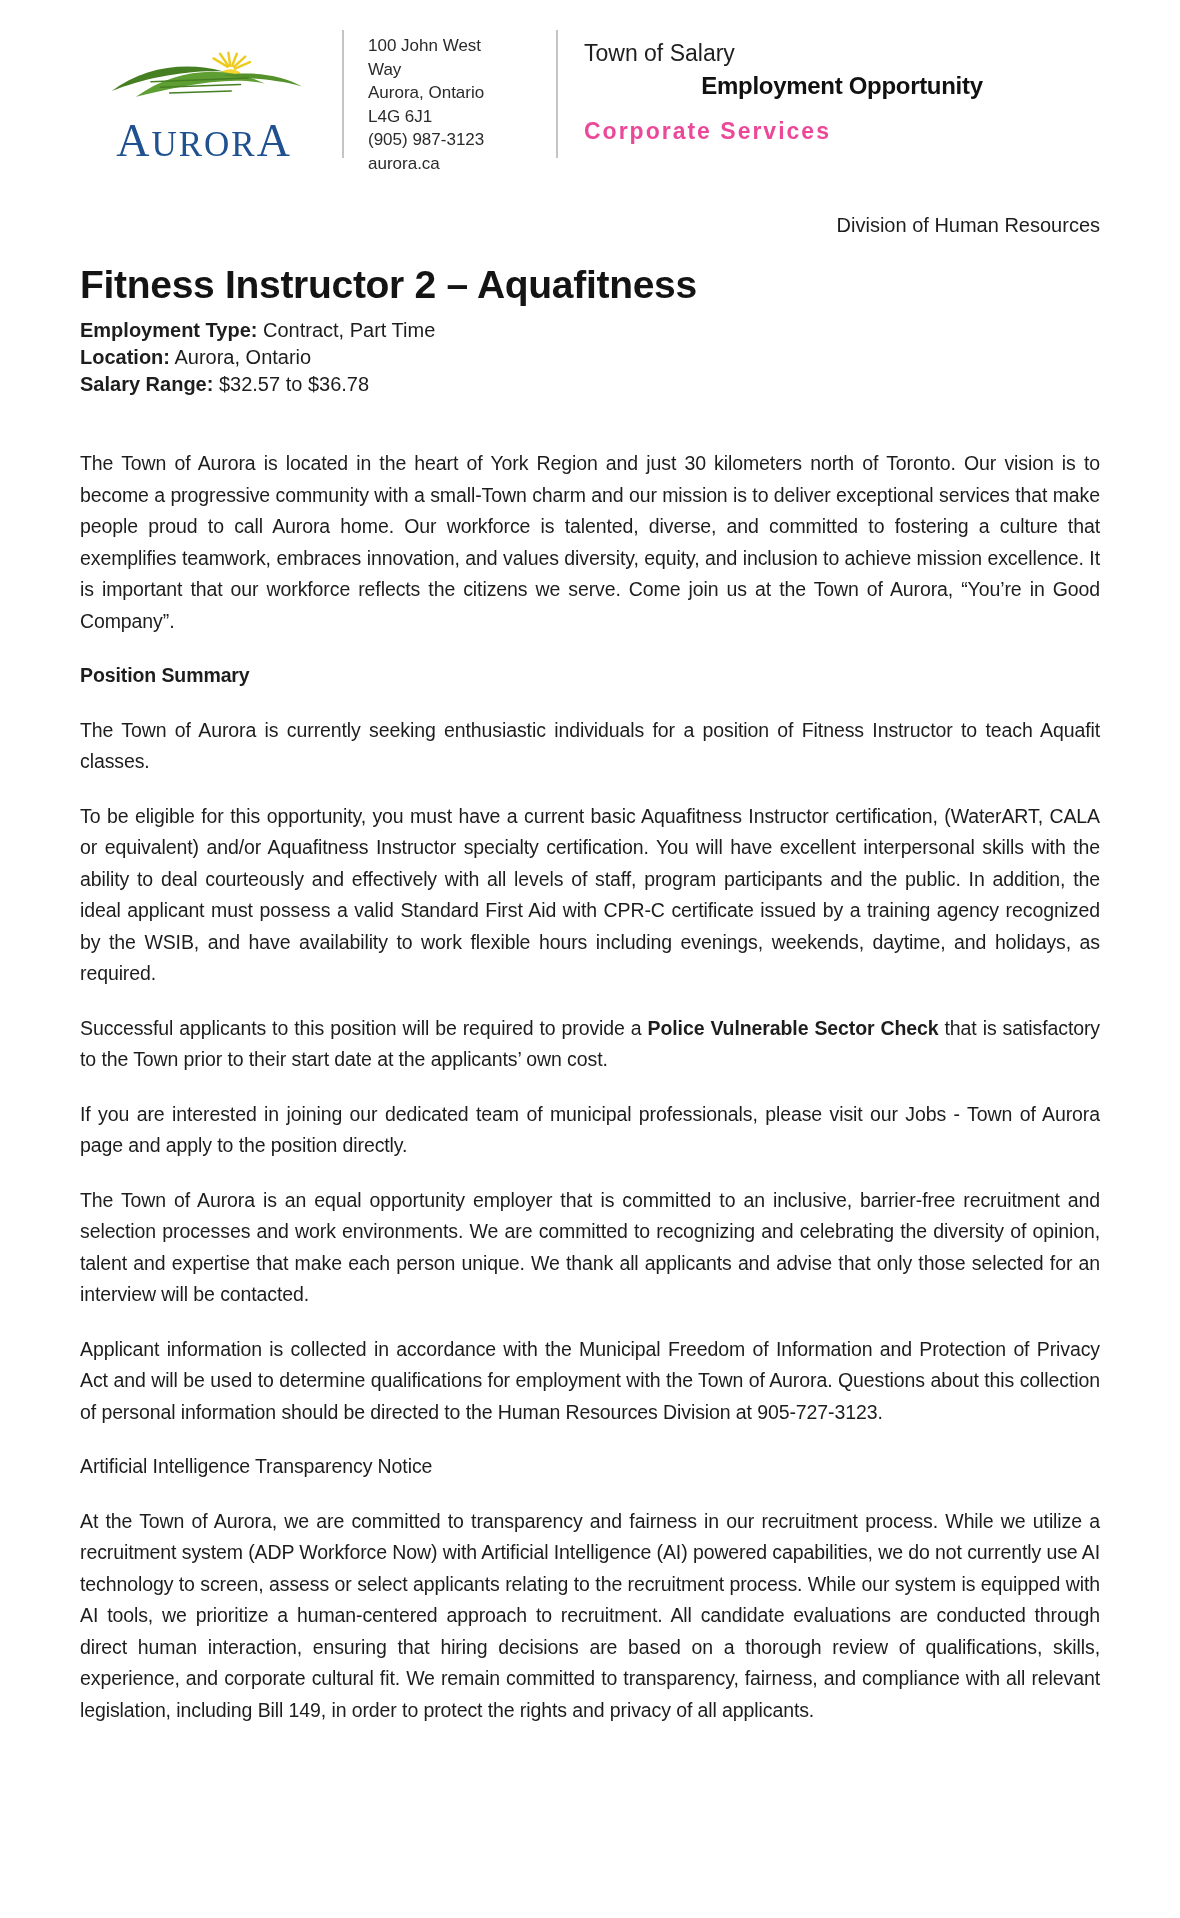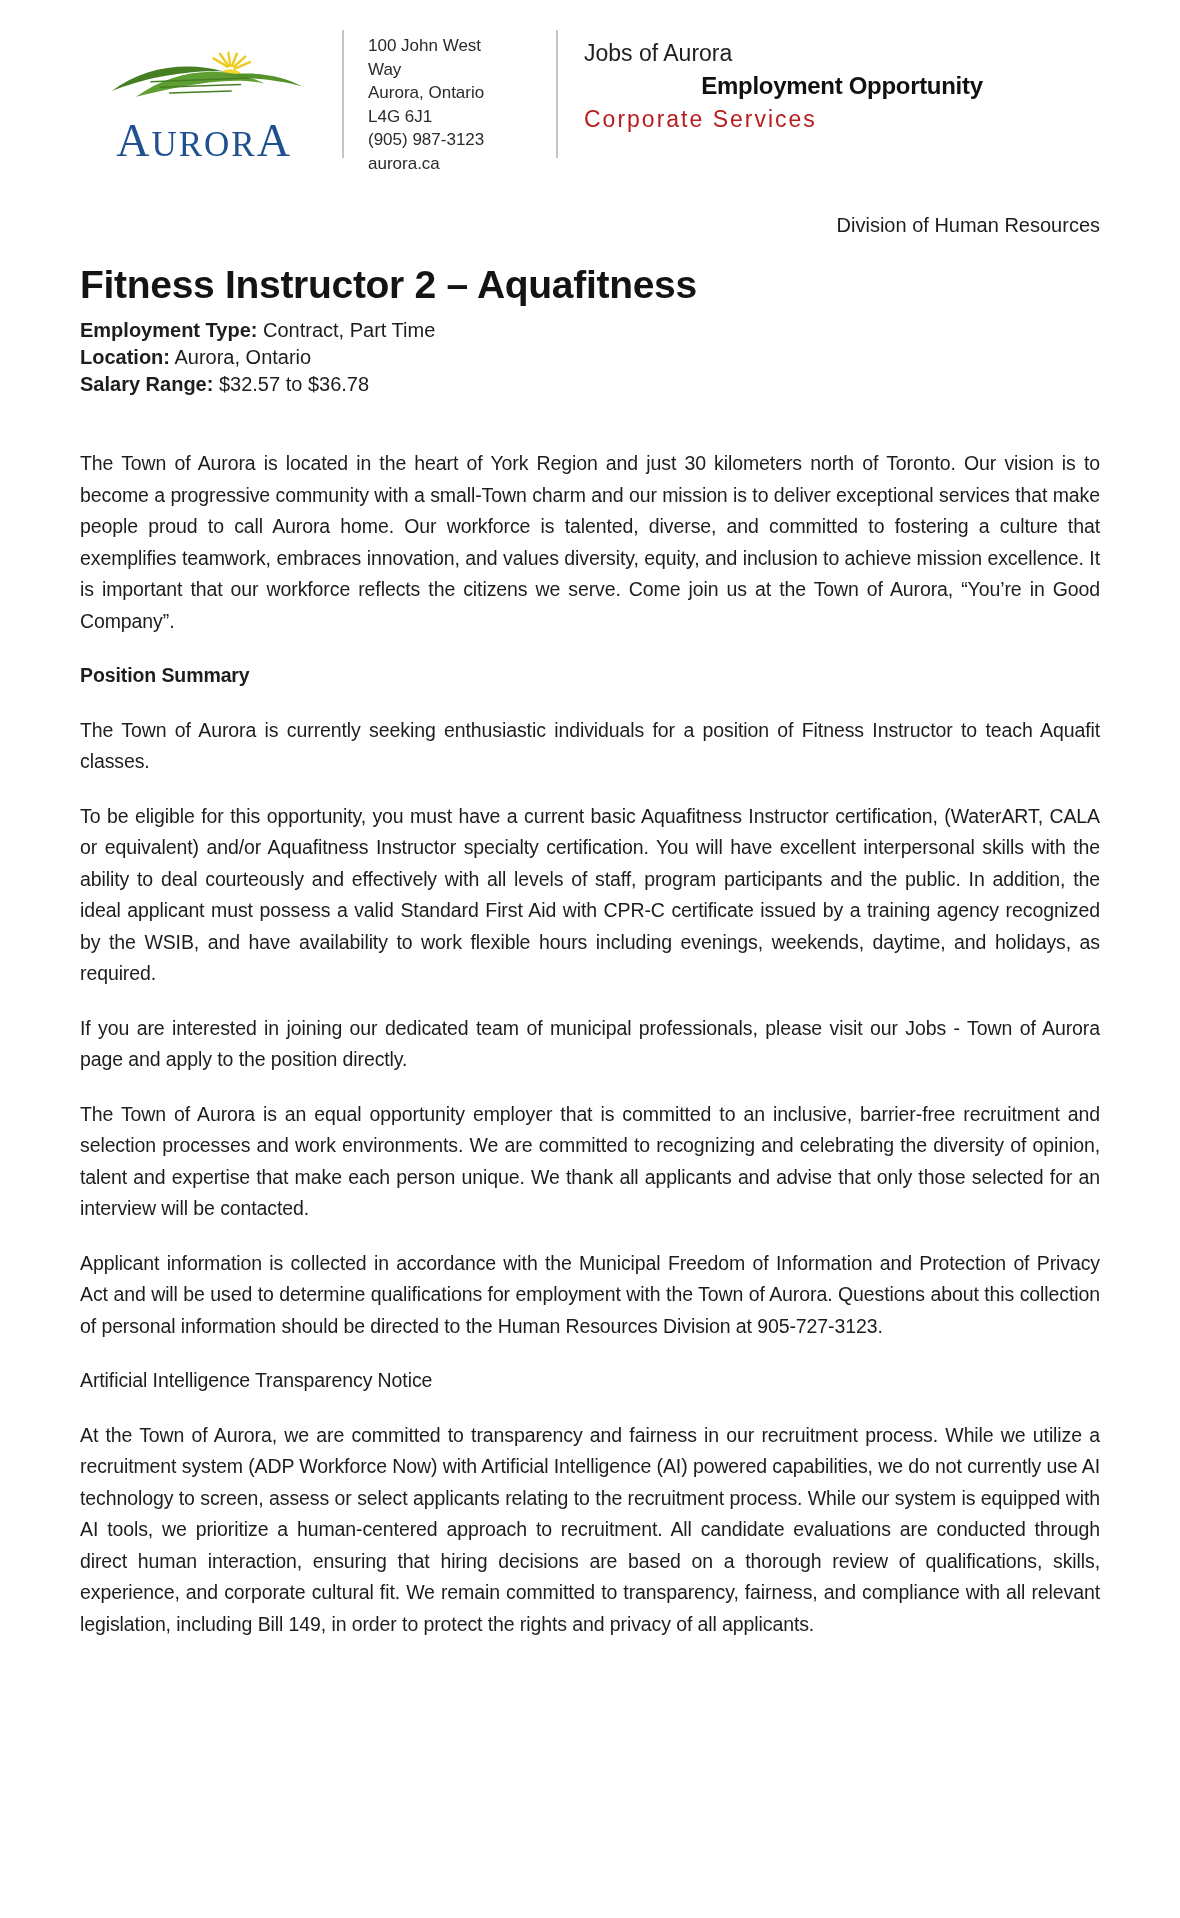--- a/index.html
+++ b/index.html
@@ -25,21 +25,21 @@
   }
   .wm-big { font-size:46px; }
   .wm-mid { font-size:35px; }
   .vdiv { width:2px; background:#c4c4c4; flex:0 0 auto; }
   .vdiv.d1 { margin:0 24px 0 14px; }
   .vdiv.d2 { margin:0 26px 0 38px; }
   .address { padding-top:4px; font-size:17px; line-height:23.5px; color:#2a2a2a; flex:0 0 auto; width:150px; }
   .doc-head { padding-top:10px; flex:1 1 auto; }
   .org-name { font-size:23px; color:#1f1f1f; }
   .doc-type { font-size:24px; font-weight:bold; color:#111; letter-spacing:-0.3px; margin-top:5px;text-align:center; }
-  .dept { font-size:23px; color:#b91c1c; letter-spacing:2px; margin-top:6px; }
+  .dept { font-size:23px; color:#ec4899; letter-spacing:2px; margin-top:18px;font-weight:bold; }
 
   
   .division { margin:56px 80px 0; text-align:right; font-size:20px; color:#1d1d1d; }
   .job-title { margin:26px 80px 0; font-size:39px; font-weight:bold; color:#141414; letter-spacing:-0.3px; }
   .meta { margin:10px 80px 7px; font-size:20px; line-height:27px; }
   .meta b { font-weight:bold; }
 
   
   .content { margin:50px 80px 0; font-size:19.5px; line-height:31.5px; letter-spacing:-0.1px; color:#1d1d1d; }
   .content p { margin:0 0 23px 0; }
@@ -85,21 +85,21 @@
       <div>100 John West Way</div>
       <div>Aurora, Ontario</div>
       <div>L4G 6J1</div>
       <div>(905) 987-3123</div>
       <div>aurora.ca</div>
     </div>
 
     <div class="vdiv d2"></div>
 
     <div class="doc-head">
-      <div class="org-name">Jobs of Aurora</div>
+      <div class="org-name">Town of Salary</div>
       <div class="doc-type">Employment Opportunity</div>
       <div class="dept">Corporate Services</div>
     </div>
   </div>
 
   <div class="division">Division of Human Resources</div>
 
   <div class="job-title">Fitness Instructor 2 – Aquafitness</div>
 
   <div class="meta">
@@ -111,20 +111,21 @@
   <div class="content">
 
     <p class="just">The Town of Aurora is located in the heart of York Region and just 30 kilometers north of Toronto. Our vision is to become a progressive community with a small-Town charm and our mission is to deliver exceptional services that make people proud to call Aurora home. Our workforce is talented, diverse, and committed to fostering a culture that exemplifies teamwork, embraces innovation, and values diversity, equity, and inclusion to achieve mission excellence. It is important that our workforce reflects the citizens we serve. Come join us at the Town of Aurora, “You’re in Good Company”.</p>
 
     <p class="p-head-bold">Position Summary</p>
 
     <p class="just">The Town of Aurora is currently seeking enthusiastic individuals for a position of Fitness Instructor to teach Aquafit classes.</p>
 
     <p class="just">To be eligible for this opportunity, you must have a current basic Aquafitness Instructor certification, (WaterART, CALA or equivalent) and/or Aquafitness Instructor specialty certification. You will have excellent interpersonal skills with the ability to deal courteously and effectively with all levels of staff, program participants and the public. In addition, the ideal applicant must possess a valid Standard First Aid with CPR-C certificate issued by a training agency recognized by the WSIB, and have availability to work flexible hours including evenings, weekends, daytime, and holidays, as required.</p>
 
+    <p class="just"><span>Successful applicants to this position will be required to provide a </span><b>Police Vulnerable Sector Check</b><span> that is satisfactory to the Town prior to their start date at the applicants’ own cost.</span></p>
 
     <p class="just"><span>If you are interested in joining our dedicated team of municipal professionals, please visit our </span><a class="doc-link">Jobs - Town of Aurora</a><span> page and apply to the position directly.</span></p>
 
     <p class="just">The Town of Aurora is an equal opportunity employer that is committed to an inclusive, barrier-free recruitment and selection processes and work environments. We are committed to recognizing and celebrating the diversity of opinion, talent and expertise that make each person unique. We thank all applicants and advise that only those selected for an interview will be contacted.</p>
 
     <p class="just">Applicant information is collected in accordance with the Municipal Freedom of Information and Protection of Privacy Act and will be used to determine qualifications for employment with the Town of Aurora. Questions about this collection of personal information should be directed to the Human Resources Division at 905-727-3123.</p>
 
     <p>Artificial Intelligence Transparency Notice</p>
 
     <p class="just">At the Town of Aurora, we are committed to transparency and fairness in our recruitment process. While we utilize a recruitment system (ADP Workforce Now) with Artificial Intelligence (AI) powered capabilities, we do not currently use AI technology to screen, assess or select applicants relating to the recruitment process. While our system is equipped with AI tools, we prioritize a human-centered approach to recruitment. All candidate evaluations are conducted through direct human interaction, ensuring that hiring decisions are based on a thorough review of qualifications, skills, experience, and corporate cultural fit. We remain committed to transparency, fairness, and compliance with all relevant legislation, including Bill 149, in order to protect the rights and privacy of all applicants.</p>

